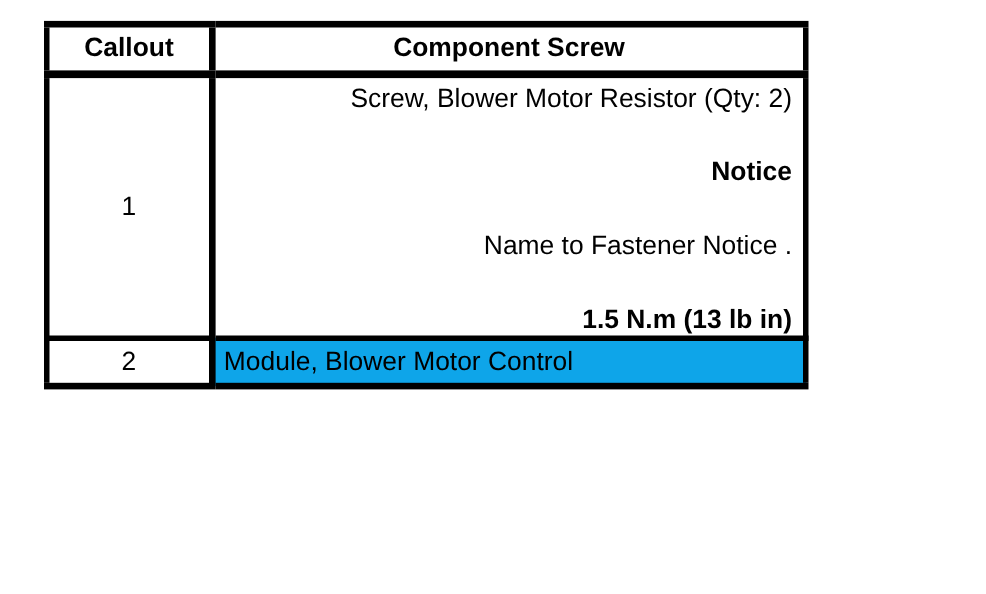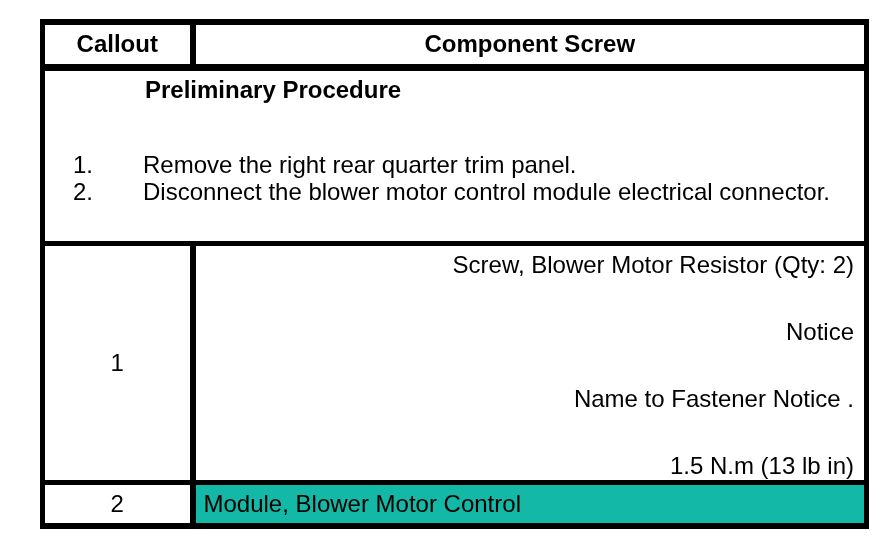--- a/index.html
+++ b/index.html
@@ -7,21 +7,21 @@
     width: 896px; height: 540px;
     background: #ffffff;
     font-family: "Liberation Sans", "DejaVu Sans", sans-serif;
     color: #000000;
     overflow: hidden;
   }
   .page { position: relative; width: 896px; height: 540px; background: #ffffff; }
 
   table.fastener-table {
     position: absolute; left: 40px; top: 19px;
-    width: 829px;
+    width: 695px;
     border-collapse: collapse;
     table-layout: fixed;
     font-size: 24px;
     color: #000000;
   }
   table.fastener-table { border: 5px solid #000; border-top-width: 6px; border-bottom-width: 6px; }
   .fastener-table th, .fastener-table td { border: 5px solid #000; }
   .fastener-table th { border-bottom-width: 7px; border-top-width: 6px; }
   .fastener-table th + th, .fastener-table td + td { border-left-width: 6px; }
 
@@ -44,55 +44,42 @@
     margin: 0 0 47px 100px;
   }
   .step { display: flex; line-height: 27px; }
   .step-num { flex: 0 0 70px; margin-left: 28px; }
   .step-text { flex: 1 1 auto; }
 
   tr.comp-row-1 { height: 238px; }
   td.callout-cell { text-align: center; vertical-align: middle; background: #ffffff; }
   td.comp-cell { vertical-align: top; padding: 5px 10px 0 8px; background: #ffffff; }
   .comp-line { line-height: 28px; margin-bottom: 39px; text-align: right; }
-  .comp-line.bold { font-weight: normal; }
+  .comp-line.bold { font-weight: bold; }
   .comp-line.last { margin-bottom: 0; }
 
   tr.comp-row-2 { height: 44px; }
-  td.comp-cell-simple { vertical-align: middle; padding: 2px 8px; background: #14b8a6; }
+  td.comp-cell-simple { vertical-align: middle; padding: 2px 8px; background: #0ea5e9; }
 </style>
 </head>
 <body>
 
 <div class="page">
   <table class="fastener-table">
     <colgroup>
       <col class="col-callout">
       <col class="col-component">
     </colgroup>
     <thead>
       <tr>
         <th>Callout</th>
         <th>Component Screw</th>
       </tr>
     </thead>
     <tbody>
-      <tr class="prelim-row">
-        <td colspan="2" class="prelim-cell">
-          <div class="prelim-heading">Preliminary Procedure</div>
-          <div class="step">
-            <span class="step-num">1.</span>
-            <span class="step-text">Remove the right rear quarter trim panel.</span>
-          </div>
-          <div class="step">
-            <span class="step-num">2.</span>
-            <span class="step-text">Disconnect the blower motor control module electrical connector.</span>
-          </div>
-        </td>
-      </tr>
       <tr class="comp-row-1">
         <td class="callout-cell">1</td>
         <td class="comp-cell">
           <div class="comp-line">Screw, Blower Motor Resistor (Qty: 2)</div>
           <div class="comp-line bold">Notice</div>
           <div class="comp-line">Name to Fastener Notice .</div>
           <div class="comp-line bold last">1.5 N.m (13 lb in)</div>
         </td>
       </tr>
       <tr class="comp-row-2">

